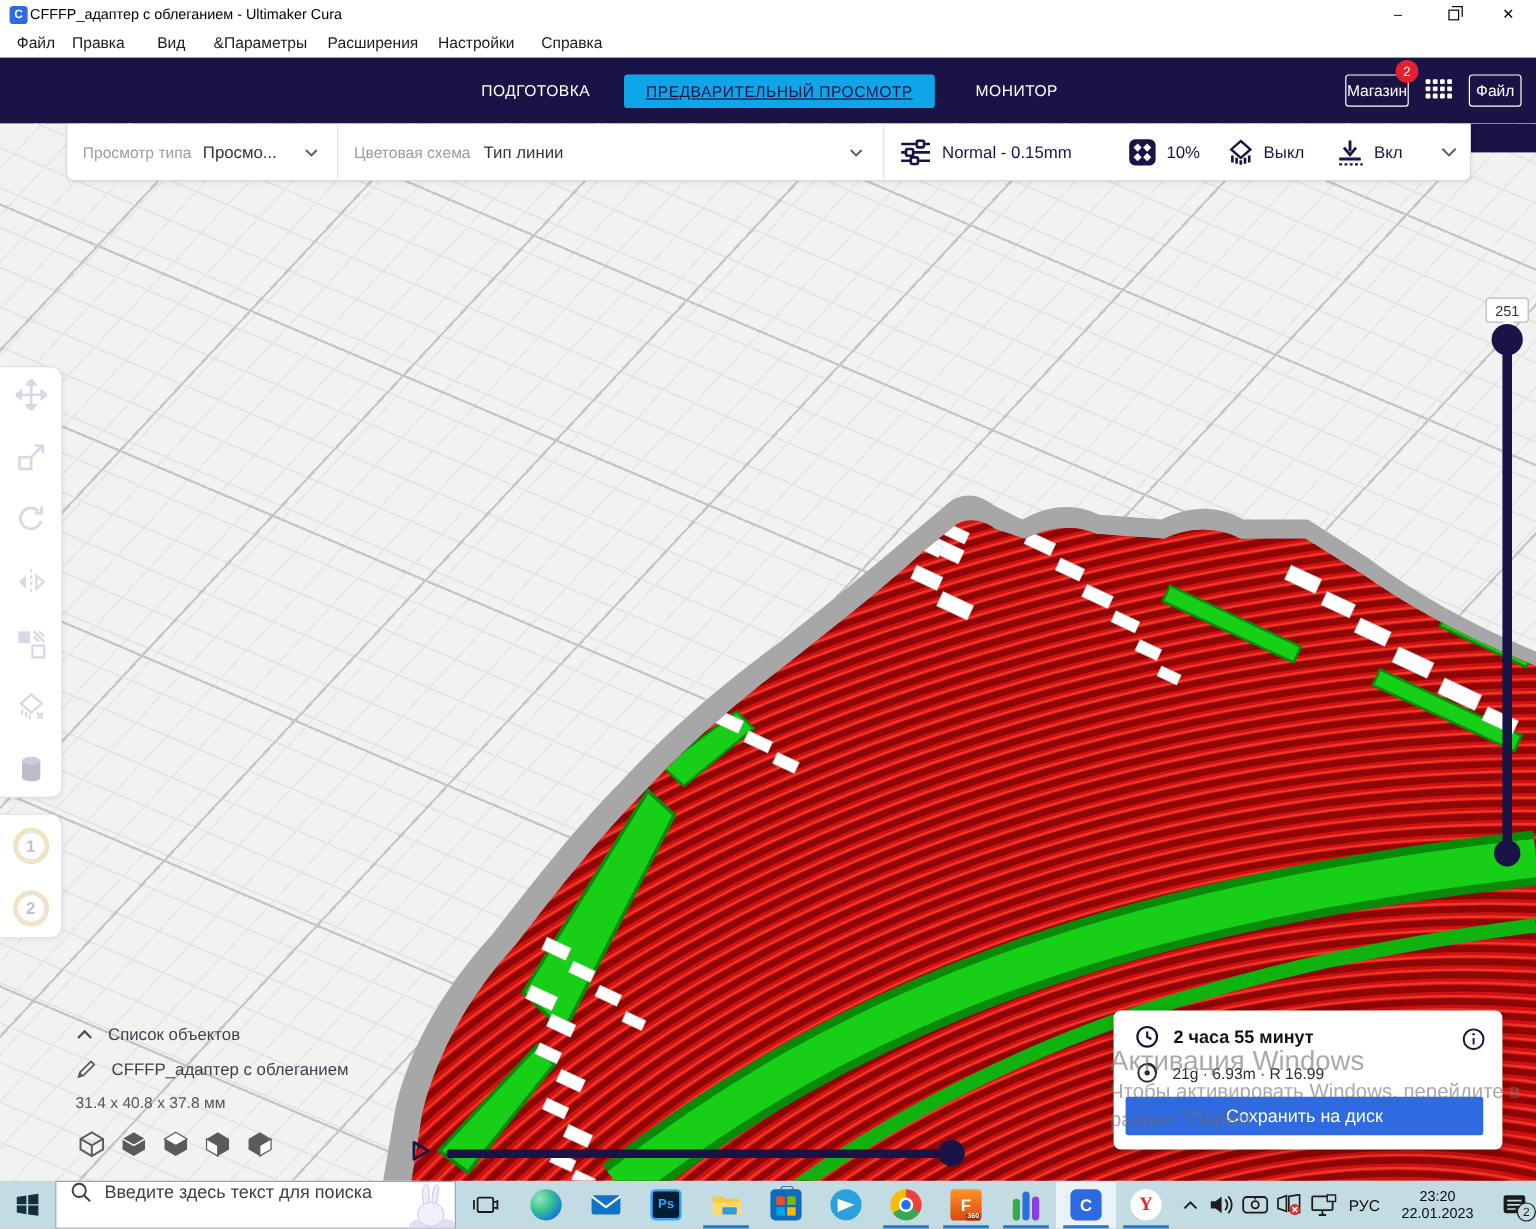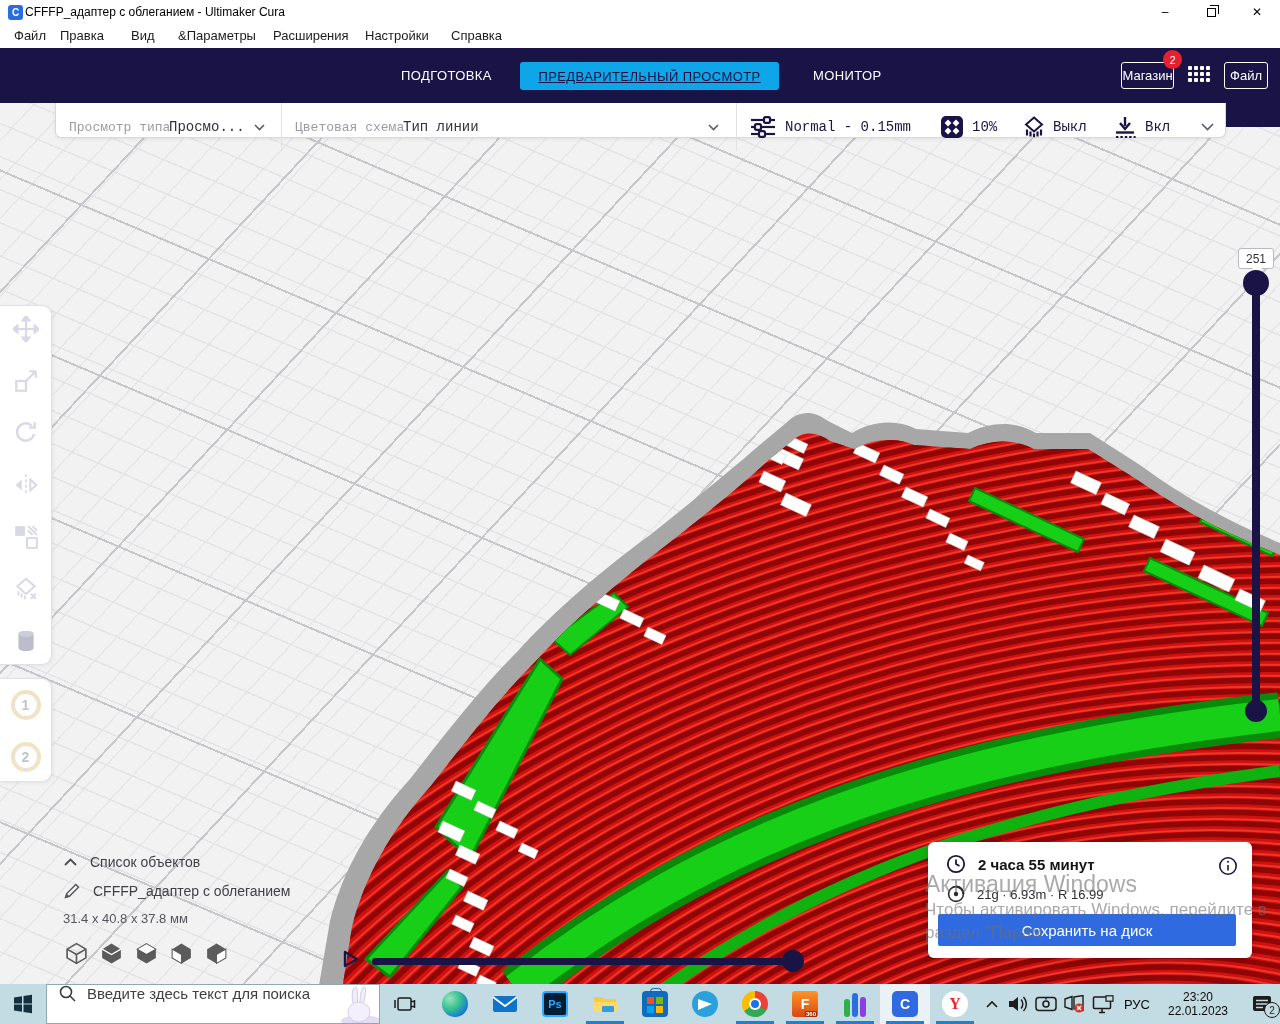--- a/index.html
+++ b/index.html
@@ -43,23 +43,23 @@
   .viewport{position:relative;height:881px;overflow:hidden;background-color:#f2f2f3;
     background-image:
       repeating-linear-gradient(23deg,  rgba(0,0,0,0) 0 148px, #c7c7cb 148px 150px),
       repeating-linear-gradient(133deg, rgba(0,0,0,0) 0 128px, #c7c7cb 128px 130px),
       repeating-linear-gradient(23deg,  rgba(0,0,0,0) 0 29px,  #e4e4e7 29px 30.5px),
       repeating-linear-gradient(133deg, rgba(0,0,0,0) 0 25px,  #e7e7ea 25px 26.5px);}
   .hdr-ext{position:absolute;right:0;top:0;width:55px;height:24px;background:#1a1446;z-index:6;}
   .model-svg{position:absolute;left:0;top:0;z-index:1;}
 
   
-  .toolbar{position:absolute;left:55px;top:0;width:1171px;height:35px;background:#fff;
+  .toolbar{position:absolute;left:55px;top:0;width:1171px;height:48px;background:#fff;
            border:1px solid #d8d8dc;border-top:none;border-radius:0 0 6px 6px;
-           box-shadow:0 1px 4px rgba(0,0,0,.07);z-index:10;font-family:Liberation Mono, monospace;}
+           box-shadow:0 1px 4px rgba(0,0,0,.07);z-index:10;}
   .tb-abs{position:absolute;top:0;height:48px;display:flex;align-items:center;}
   .tb-label{font-size:13px;color:#9b9ba5;}
   .tb-value{font-size:14px;color:#33333d;font-weight:500;}
   .tb-navy{font-size:14px;color:#1a1446;}
   .tb-div{position:absolute;top:0;height:48px;width:1px;background:#e2e2e6;}
 
   
   .ltpanel{position:absolute;left:0;background:#fff;border:1px solid #e0e0e6;border-left:none;
            border-radius:0 10px 10px 0;box-shadow:1px 1px 4px rgba(0,0,0,.06);width:52px;z-index:10;
            display:flex;flex-direction:column;align-items:center;}

